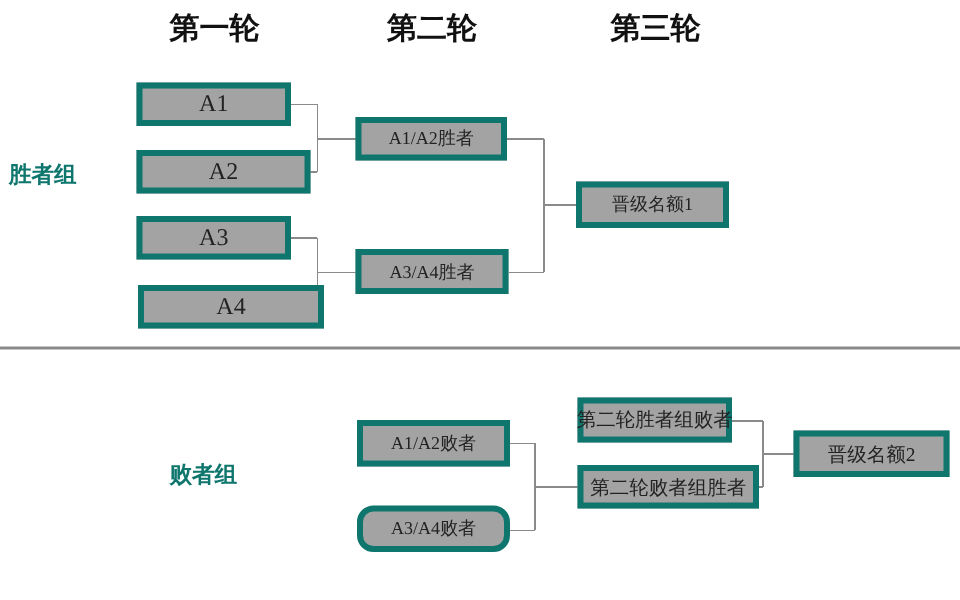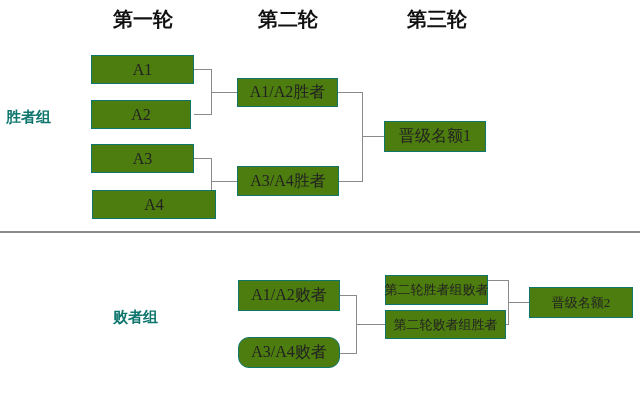--- a/index.html
+++ b/index.html
@@ -30,30 +30,30 @@
     font-size: 15px;
     font-weight: bold;
     line-height: 22px;
     white-space: nowrap;
     color: #0f766e;
     font-family: Liberation Serif, serif;
   }
   .node {
     position: absolute;
     box-sizing: border-box;
-    background: #4d7c0f;
-    border: 1px solid #0f766e;
+    background: #a3a3a3;
+    border: 4px solid #0f766e;
     display: flex;
     align-items: center;
     justify-content: center;
     white-space: nowrap;
     color: #222222;
   }
   .node.big   { font-size: 16px; }
-  .node.mid   { font-size: 16px; }
+  .node.mid   { font-size: 12px; }
   .node.small { font-size: 13px; }
   .connectors {
     position: absolute;
     left: 0;
     top: 0;
     pointer-events: none;
   }
   .divider {
     position: absolute;
     left: 0;
@@ -84,32 +84,32 @@
 
       <path d="M338 92.5 H362.5 M339 181.5 H362.5 M362.5 92.5 V181.5 M362.5 136.5 H384"></path>
 
       <path d="M340 295.5 H356.5 M340 353.5 H356.5 M356.5 295.5 V353.5 M356.5 324.5 H385"></path>
 
       <path d="M488 280.5 H508.5 M488 324.5 H508.5 M508.5 280.5 V324.5 M508.5 302.5 H529"></path>
     </g>
   </svg>
 
   <div class="node big" style="left:91px; top:55px; width:103px; height:29px;">A1</div>
-  <div class="node big" style="left:91px; top:100px; width:100px; height:29px;">A2</div>
+  <div class="node big" style="left:91px; top:100px; width:116px; height:29px;">A2</div>
   <div class="node big" style="left:91px; top:144px; width:103px; height:29px;text-align:center;">A3</div>
   <div class="node big" style="left:92px; top:190px; width:124px; height:29px;">A4</div>
 
   <div class="node mid" style="left:237px; top:78px; width:101px; height:29px;">A1/A2胜者</div>
   <div class="node mid" style="left:237px; top:166px; width:102px; height:30px;">A3/A4胜者</div>
 
   <div class="node mid" style="left:384px; top:121px; width:102px; height:31px;">晋级名额1</div>
 
   <div class="divider"></div>
 
   <div class="node mid" style="left:238px; top:280px; width:102px; height:31px;">A1/A2败者</div>
   <div class="node mid" style="left:238px; top:337px; width:102px; height:31px;border-radius:11px;">A3/A4败者</div>
 
-  <div class="node small" style="left:385px; top:275px; width:103px; height:30px;">第二轮胜者组败者</div>
+  <div class="node small" style="left:385px; top:265px; width:103px; height:30px;">第二轮胜者组败者</div>
   <div class="node small" style="left:385px; top:310px; width:121px; height:29px;">第二轮败者组胜者</div>
 
   <div class="node small" style="left:529px; top:287px; width:104px; height:31px;">晋级名额2</div>
 
 </div>
 
 </body></html>

